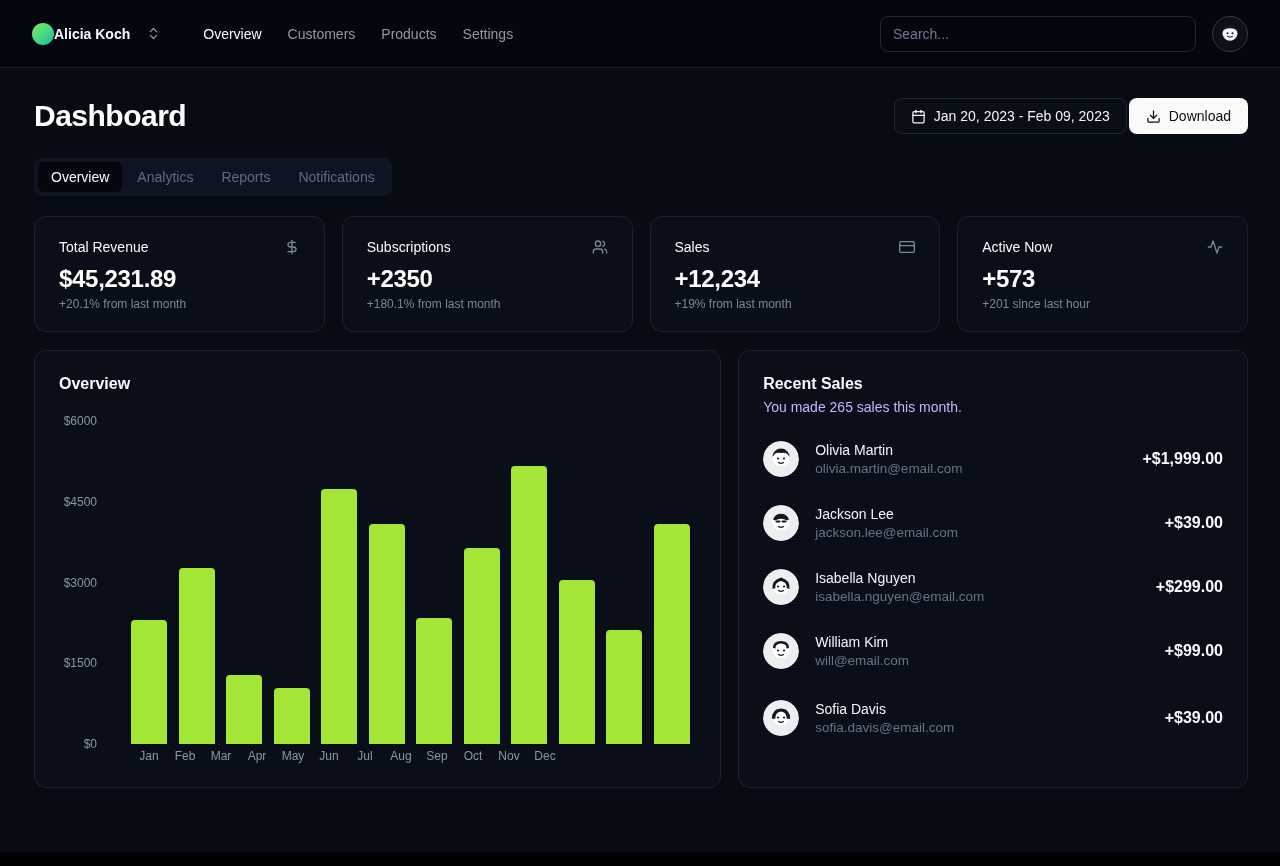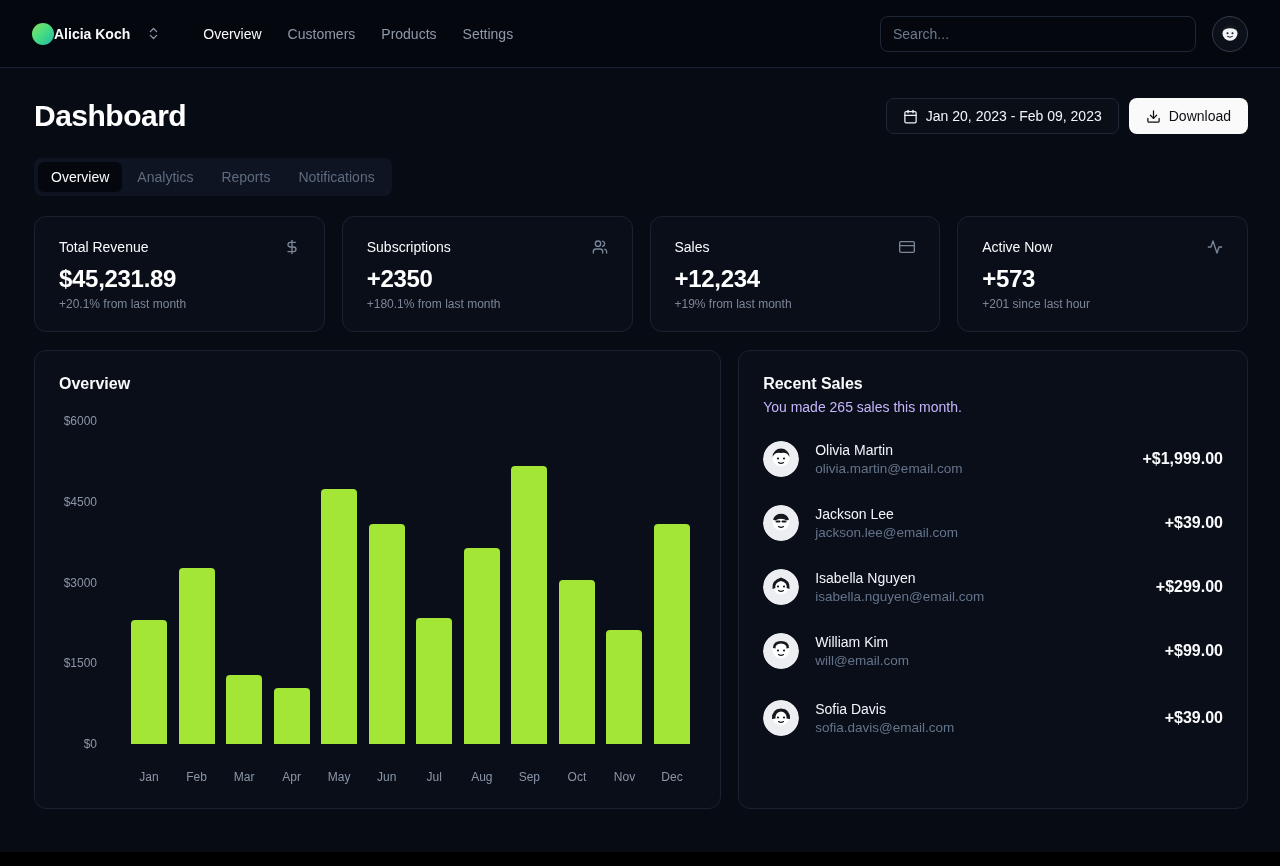--- a/index.html
+++ b/index.html
@@ -24,21 +24,21 @@
     font-family:inherit; }
   .search::placeholder { color:#6c7a90; }
   .user-avatar { width:36px; height:36px; border-radius:50%; background:#0c1018;
     border:1px solid #333c4d; display:flex; align-items:center; justify-content:center;
     cursor:pointer; overflow:hidden; }
 
   
   .page { padding:30px 32px 0 34px; }
   .page-header { display:flex; align-items:center; justify-content:space-between; }
   h1 { color:#fff; font-size:30px; font-weight:700; letter-spacing:-0.5px; }
-  .header-actions { display:flex; gap:10px; }
+  .header-actions { display:flex; gap:2px; }
   .btn { height:36px; display:flex; align-items:center; gap:8px; border-radius:8px;
     font-size:14px; cursor:pointer; border:1px solid transparent; font-family:inherit; }
   .btn-date { padding:0 16px; border-color:#1e2736; background:#0a0e17; color:#f1f5f9; font-weight:500; }
   .btn-download { padding:0 16px; background:#fafafa; color:#0b0d12; font-weight:500; }
 
   
   .tabs { margin-top:24px; display:inline-flex; background:#0e1422; border-radius:8px;
     padding:4px; gap:2px; }
   .tab { padding:7px 13px; font-size:14px; color:#5f6b7e; border-radius:6px;
     cursor:pointer; font-weight:500; }
@@ -61,21 +61,21 @@
   .panel-sub { margin-top:6px; color:#c4b5fd; font-size:14px; }
 
   
   .chart-wrap { display:flex; margin-top:28px; }
   .y-axis { width:66px; position:relative; height:323px; }
   .y-tick { position:absolute; right:28px; font-size:12px; color:#8a96a8; }
   .plot { flex:1; height:323px; display:flex; align-items:flex-end;
     justify-content:space-between; padding:0 6px; }
   .bar-col { width:36px; height:100%; display:flex; align-items:flex-end; justify-content:center; }
   .bar { width:36px; background:#a3e635; border-radius:4px 4px 0 0; }
-  .x-labels { display:flex; justify-content:space-between; margin-left:66px; padding:0 6px; margin-top:26px; }
+  .x-labels { display:flex; margin-left:66px; padding:0 6px; margin-top:5px; }
   .x-label { width:36px; text-align:center; font-size:12px; color:#8a96a8; }
 
   
   .sales-list { margin-top:26px; }
   .sale-row { display:flex; align-items:center; gap:16px; margin-bottom:28px; }
   .sale-row:last-child { margin-bottom:0;margin-top:31px; }
   .sale-avatar { width:36px; height:36px; border-radius:50%; overflow:hidden; flex:none; }
   .sale-name { color:#f1f5f9; font-size:14px; font-weight:500; }
   .sale-email { margin-top:3px; color:#64748b; font-size:13.5px; }
   .sale-amount { margin-left:auto; color:#f8fafc; font-size:16px; font-weight:600; }

